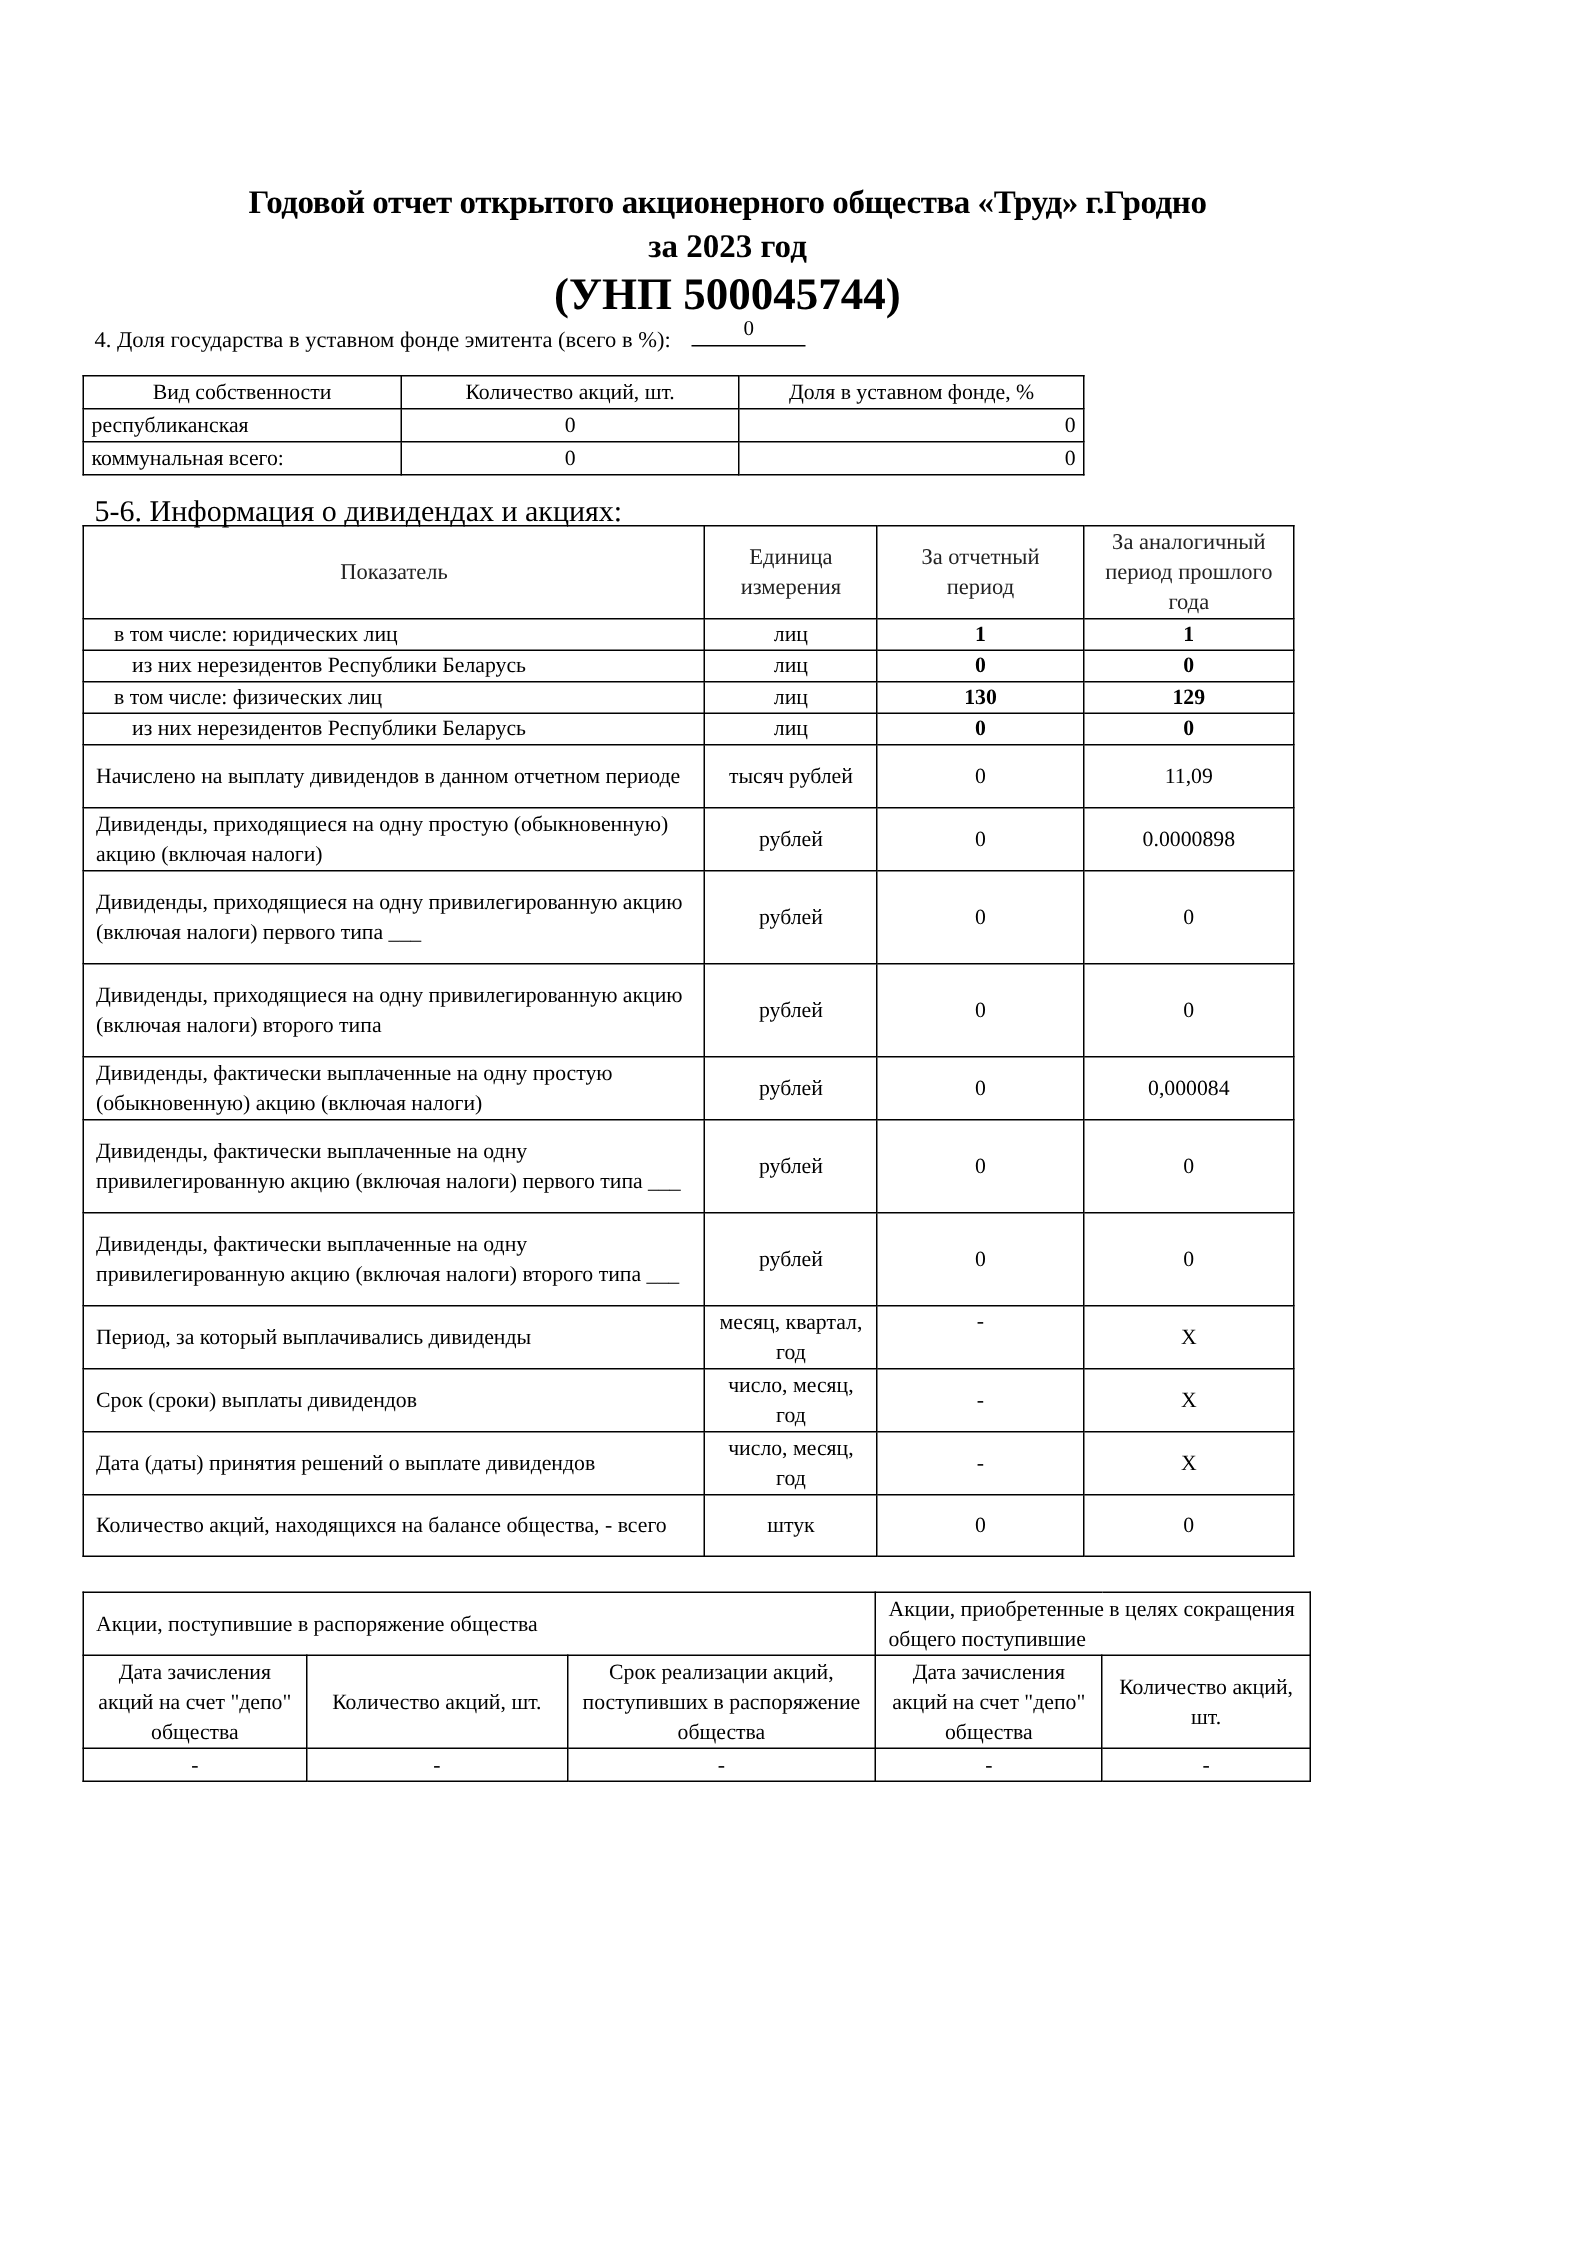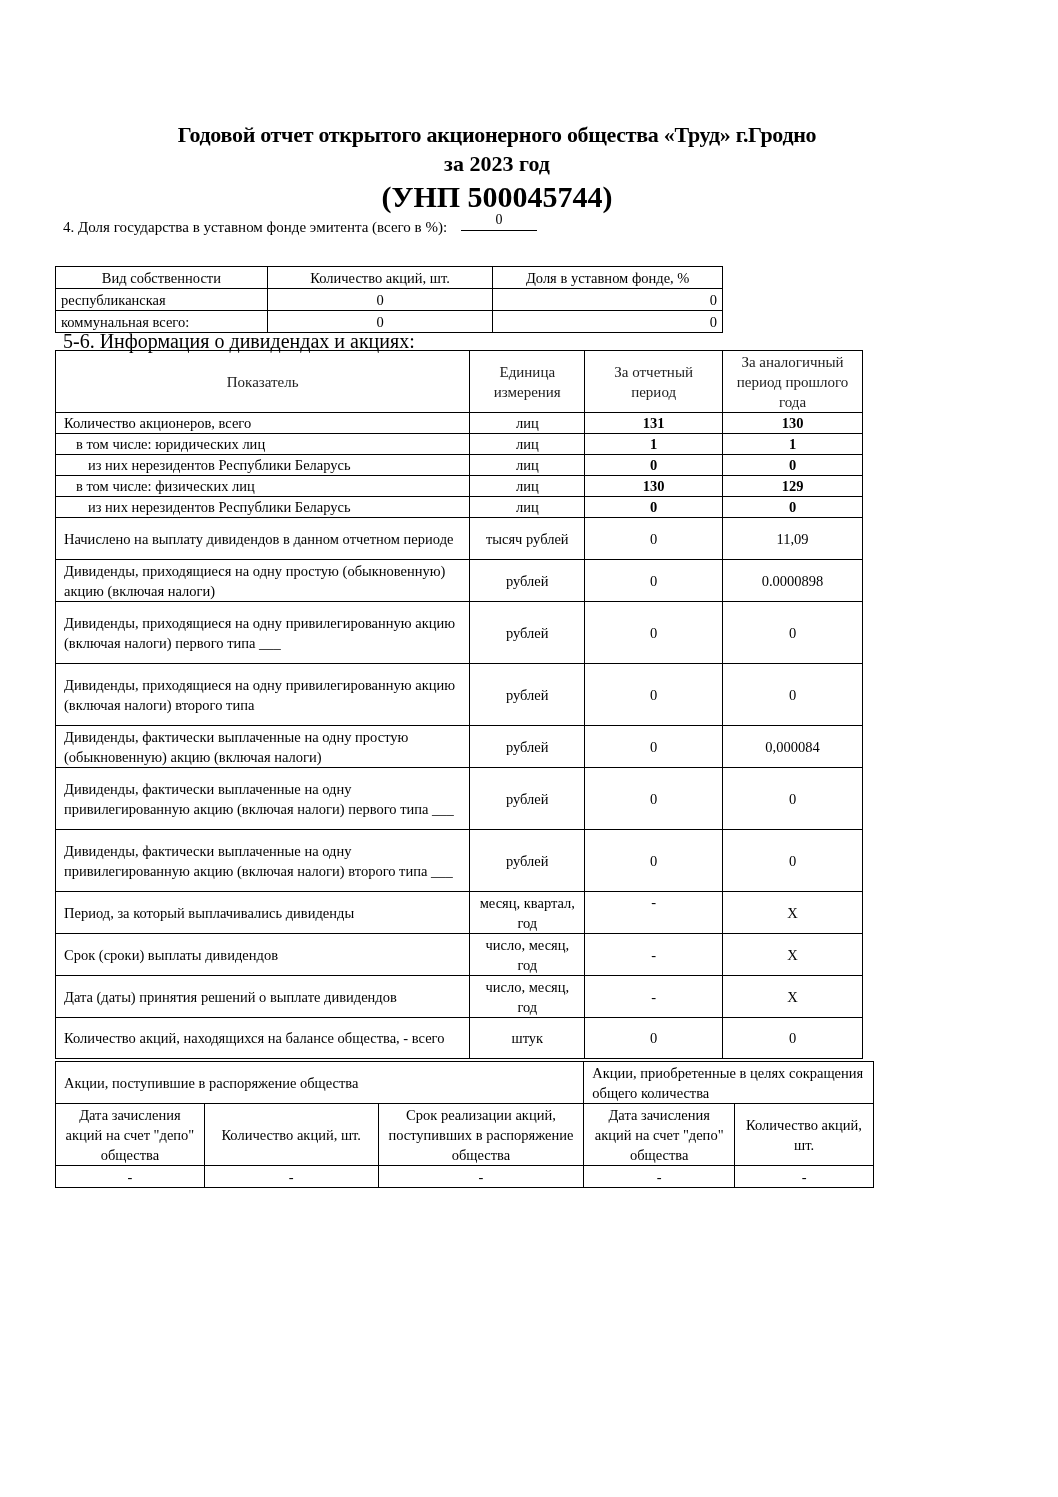--- a/index.html
+++ b/index.html
@@ -1,25 +1,25 @@
 <!DOCTYPE html>
 <html><head>
 <meta charset="utf-8">
 <style>
   html, body { margin: 0; padding: 0; background: #ffffff; }
   body { width: 1058px; height: 1497px; position: relative; font-family: "Liberation Serif", "DejaVu Serif", serif; color: #000; }
-  .title { position: absolute; left: 12px; width: 970px; text-align: center; font-weight: bold; }
+  .title { position: absolute; left: 0; width: 970px; text-align: center; font-weight: bold; }
   .t1 { top: 122px; font-size: 22px; letter-spacing: -0.3px; }
   .t2 { top: 151px; font-size: 22px; }
   .t3 { top: 180px; font-size: 30px; }
   .sec4 { position: absolute; left: 63px; top: 219px; font-size: 15px; }
   .sec4 .val { display: inline-block; width: 76px; border-bottom: 1.5px solid #000; text-align: center; margin-left: 14px; position: relative; top: -8px; height: 18px; font-size: 14px; }
   table { border-collapse: collapse; position: absolute; }
   td { border: 1.5px solid #000; padding: 0 6px; font-size: 14.5px; line-height: 20px; vertical-align: middle; }
-  .own { left: 55px; top: 266px; width: 668px; }
+  .own { left: 55px; top: 250px; width: 668px; }
   .own td { height: 21px; padding: 0 5px; }
   .own .h { text-align: center; }
   .own .c { text-align: center; }
   .own .r { text-align: right; }
   .sec56 { position: absolute; left: 63px; top: 330px; font-size: 20px; }
   .main { left: 55px; top: 350px; width: 808px; }
   .main td.ind { text-align: left; padding-left: 8px; }
   .main td.c { text-align: center; }
   .main td.hdr { text-align: center; color: #222; font-size: 15px; line-height: 20px; }
   .main td.v { text-align: center; font-weight: bold; }
@@ -76,26 +76,20 @@
       <col style="width:140px">
     </colgroup>
   <tbody>
       <tr style="height:62px">
     <td class="hdr">Показатель</td>
     <td class="hdr">Единица измерения</td>
     <td class="hdr">За отчетный период</td>
     <td class="hdr">За аналогичный период прошлого года</td>
   </tr>
   <tr style="height:21px">
-    <td class="ind">Количество акционеров, всего</td>
-    <td class="u">лиц</td>
-    <td class="v">131</td>
-    <td class="v">130</td>
-  </tr>
-  <tr style="height:21px">
     <td class="ind i1">в том числе: юридических лиц</td>
     <td class="u">лиц</td>
     <td class="v">1</td>
     <td class="v">1</td>
   </tr>
   <tr style="height:21px">
     <td class="ind i2">из них нерезидентов Республики Беларусь</td>
     <td class="u">лиц</td>
     <td class="v">0</td>
     <td class="v">0</td>
@@ -185,21 +179,21 @@
   <colgroup>
       <col style="width:149px">
       <col style="width:174px">
       <col style="width:206px">
       <col style="width:151px">
       <col style="width:139px">
     </colgroup>
   <tbody>
       <tr style="height:42px">
     <td class="l" colspan="3">Акции, поступившие в распоряжение общества</td>
-    <td class="l" colspan="2">Акции, приобретенные в целях сокращения общего количества</td>
+    <td class="l" colspan="2">Акции, приобретенные в целях сокращения общего поступившие</td>
   </tr>
   <tr style="height:62px">
     <td>Дата зачисления акций на счет "депо" общества</td>
     <td>Количество акций, шт.</td>
     <td>Срок реализации акций, поступивших в распоряжение общества</td>
     <td>Дата зачисления акций на счет "депо" общества</td>
     <td>Количество акций, шт.</td>
   </tr>
   <tr style="height:22px">
     <td>-</td>

